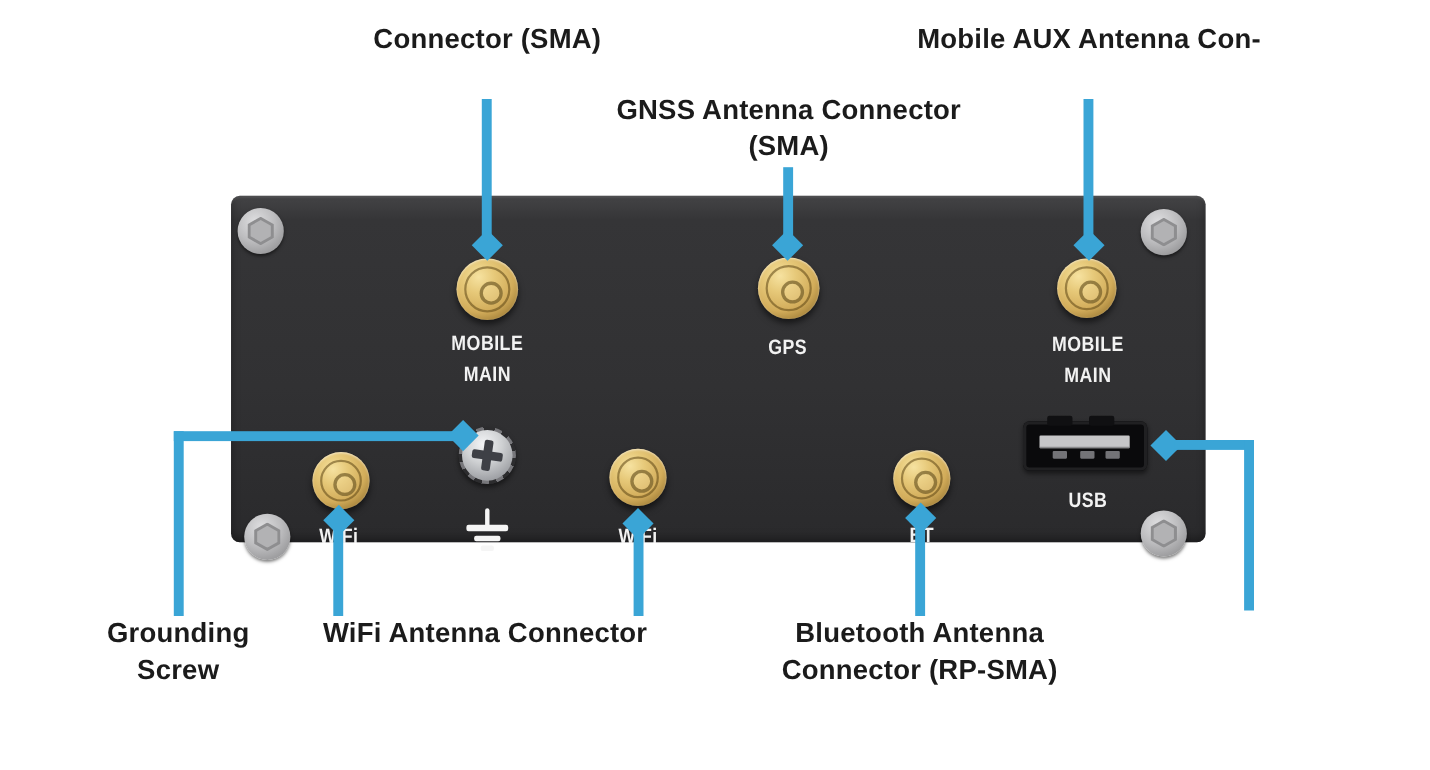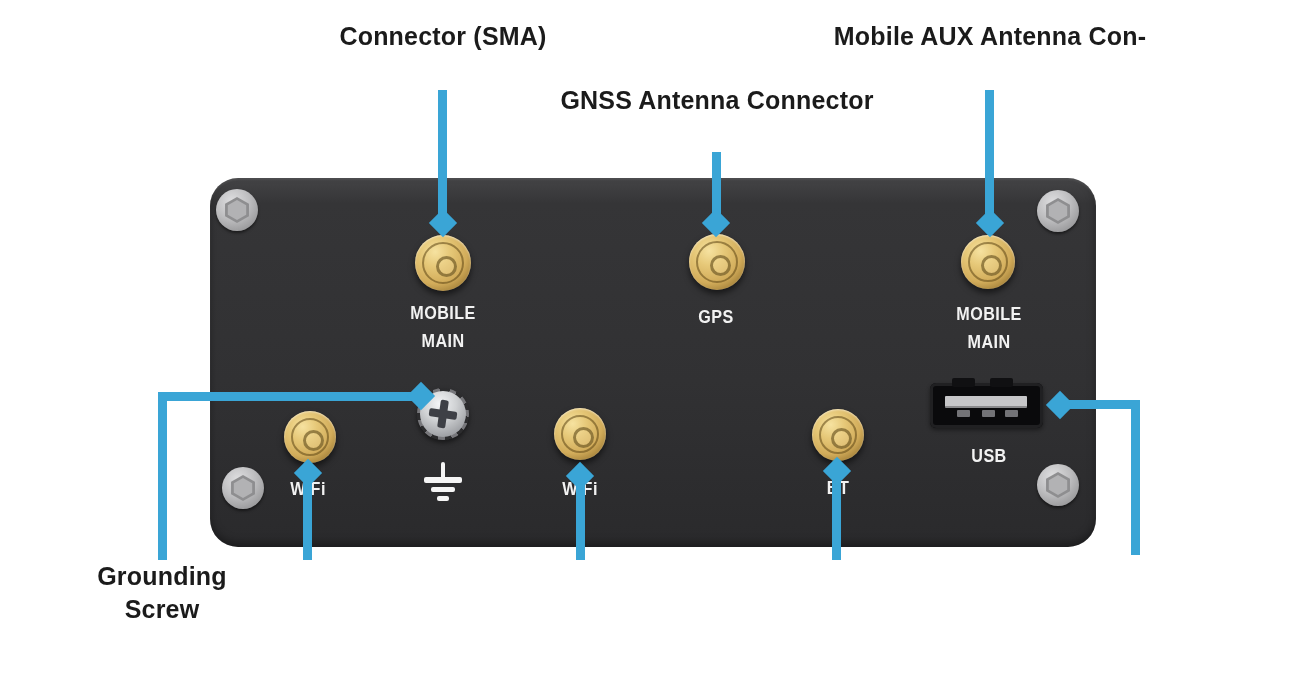--- a/index.html
+++ b/index.html
@@ -10,21 +10,21 @@
   
   .callout{
     position:absolute;text-align:center;color:#1b1b1b;font-weight:bold;
     font-size:25px;line-height:33px;letter-spacing:.2px;
   }
   
   .aline{position:absolute;background:#3aa5d6;z-index:8;}
   .ahead{position:absolute;width:20px;height:20px;background:#3aa5d6;transform:rotate(45deg);z-index:8;}
   
   .panel{
-    position:absolute;left:210px;top:178px;width:886px;height:369px;border-radius:28px;
+    position:absolute;left:210px;top:178px;width:886px;height:315px;border-radius:8px;
     background:linear-gradient(180deg,#444446 0%,#353537 7%,#313133 55%,#2a2a2c 100%);
     box-shadow:inset 0 2px 2px rgba(255,255,255,.08), inset 0 -4px 8px rgba(0,0,0,.35);
     z-index:2;
   }
   .screw{
     position:absolute;width:42px;height:42px;border-radius:50%;
     background:radial-gradient(circle at 38% 30%,#dfdfe1 0%,#bdbdbf 45%,#99999b 80%,#7c7c7e 100%);
     box-shadow:0 2px 3px rgba(0,0,0,.5);
   }
   .hexo{position:absolute;left:8px;top:8px;width:26px;height:26px;background:#8e8e90;
@@ -67,30 +67,36 @@
 </head>
 <body>
 
 <div class="stage">
 
   <div class="callout" style="left:243px;top:20px;width:400px">
     <div>Connector (SMA)</div>
   </div>
   <div class="callout" style="left:517px;top:84px;width:400px">
     <div>GNSS Antenna Connector</div>
+    <div>(SMA)</div>
   </div>
   <div class="callout" style="left:790px;top:20px;width:400px">
     <div>Mobile AUX Antenna Con-</div>
   </div>
 
   <div class="callout" style="left:37px;top:560px;width:250px">
     <div>Grounding</div>
     <div>Screw</div>
   </div>
   <div class="callout" style="left:241px;top:560px;width:400px">
+    <div>WiFi Antenna Connector</div>
+  </div>
+  <div class="callout" style="left:636px;top:560px;width:400px">
+    <div>Bluetooth Antenna</div>
+    <div>Connector (RP-SMA)</div>
   </div>
 
   <div class="panel">
 
     <div class="screw" style="left:6px;top:11px">
       <div class="hexo">
           <div class="hexi"></div>
         </div>
     </div>
     <div class="screw" style="left:827px;top:12px">

